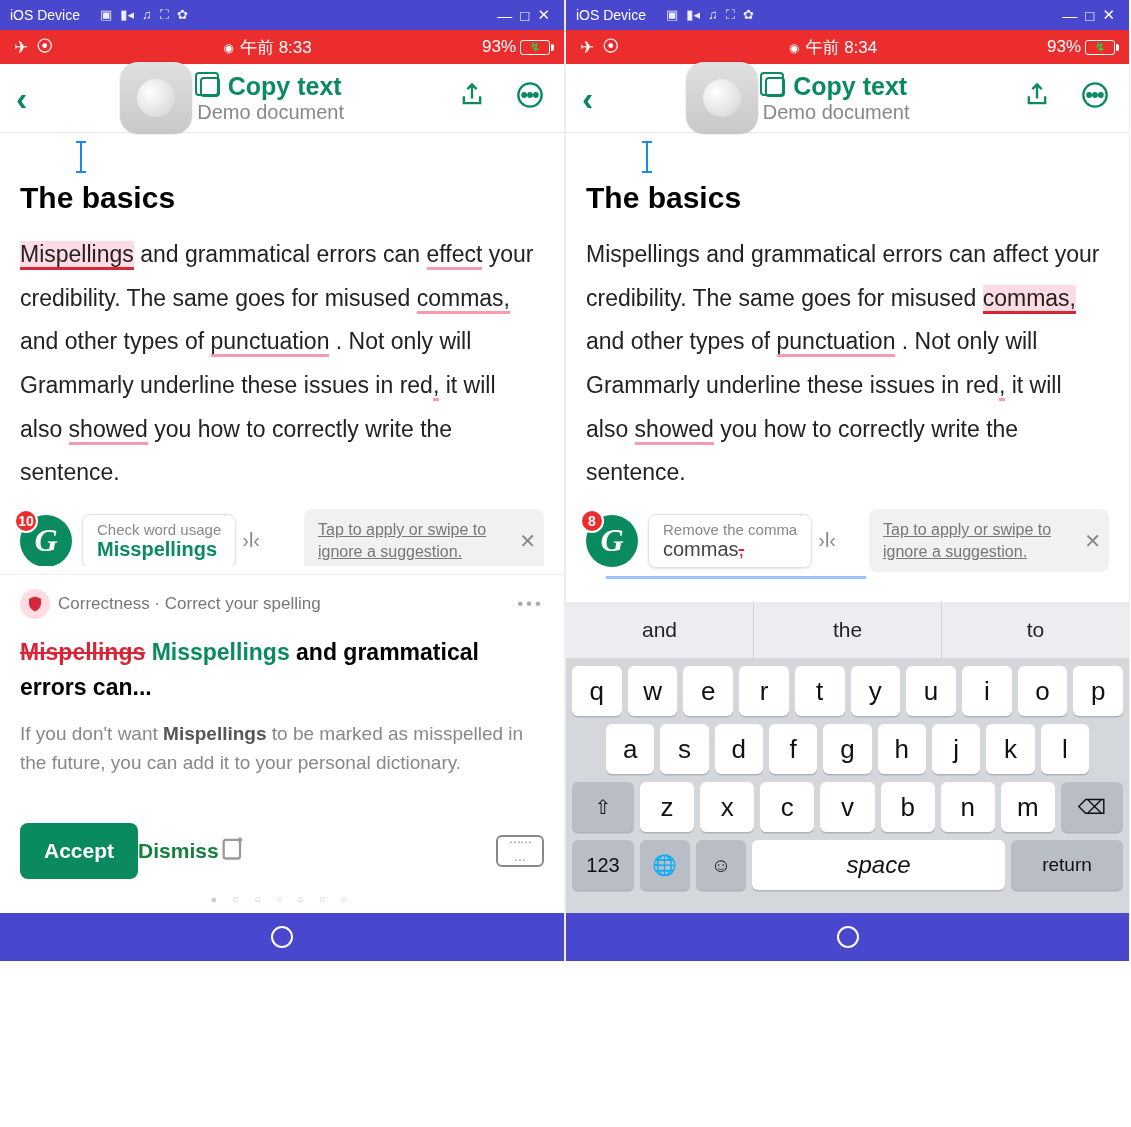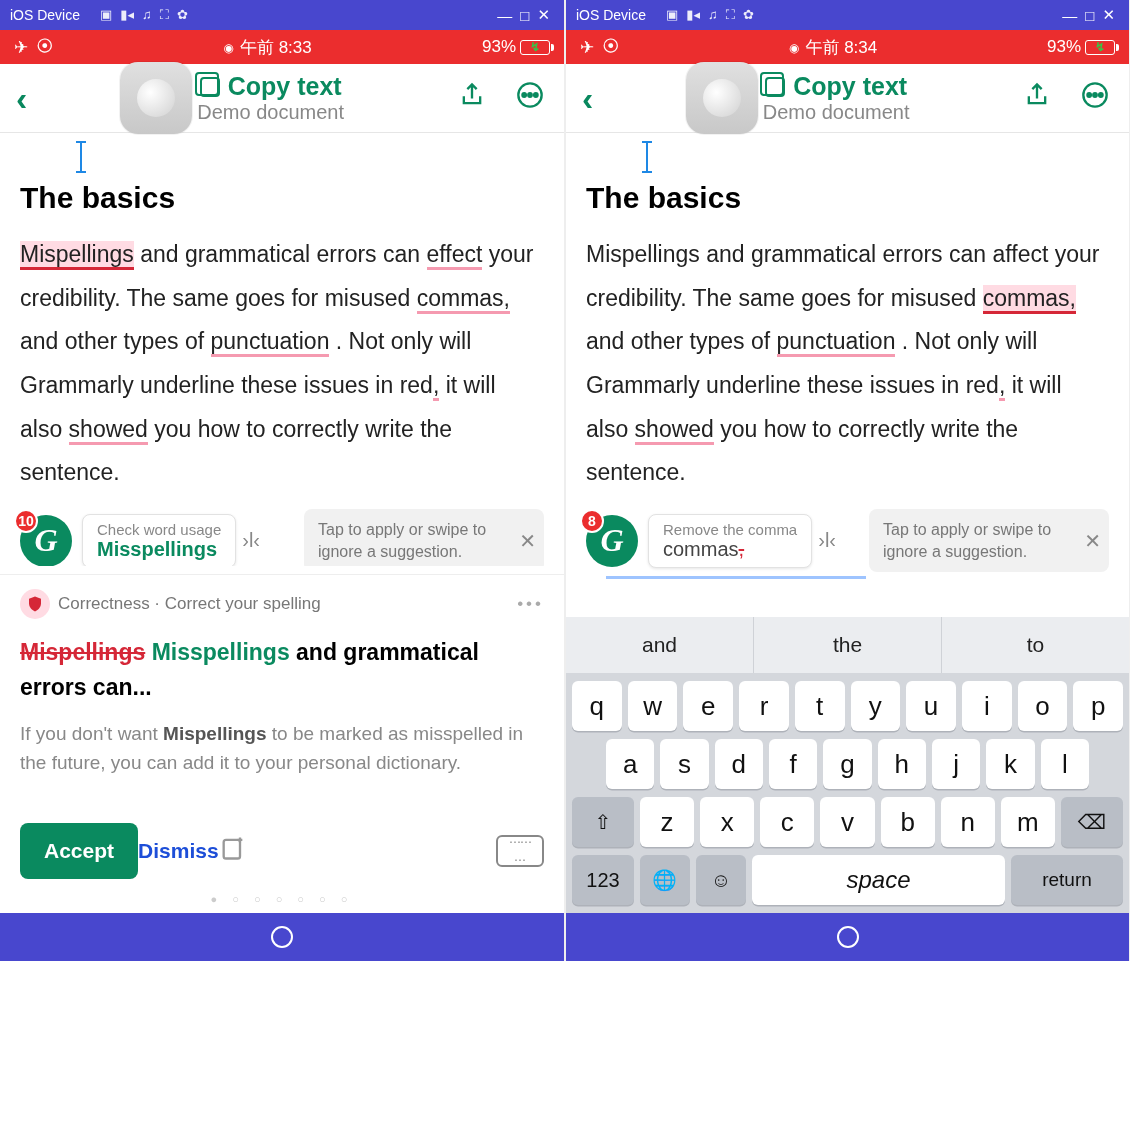--- a/index.html
+++ b/index.html
@@ -46,49 +46,49 @@
 
   .bubbles { position: relative; margin-top: 14px; display:flex; align-items:center;}
   .gbadge { width:52px; height:52px; border-radius:50%; background:#0a8a5f; position:relative; display:flex; align-items:center; justify-content:center; }
   .gbadge span{ color:#fff; font-family:Georgia,serif; font-size:32px; font-style:italic; font-weight:700; }
   .gcount { position:absolute; top:-6px; left:-6px; background:#eb2d2e; color:#fff; font-weight:800; font-size:14px; border-radius:50%; min-width:24px; height:24px; display:flex; align-items:center; justify-content:center; border:2px solid #fff;}
   .bubble1{ background:#fff; border:1px solid #e2e2e2; border-radius:8px; box-shadow:0 1px 3px rgba(0,0,0,.1); padding:6px 14px; margin-left:10px;}
   .bubble1 .lbl{color:#888; font-size:15px;}
   .bubble1 .main{color:#0a8a5f; font-weight:700; font-size:20px;}
   .bubble1 .main.blk{color:#444; font-weight:500;}
   .strike-red{color:#d52737; text-decoration:line-through;}
-  .tooltip{ background:#f1f1f1; border-radius:8px; padding:10px 34px 10px 14px; font-size:16px; color:#777; margin-left:auto; position:relative; max-width:240px; line-height:1.35;}
+  .tooltip{ background:#f1f1f1; border-radius:8px; padding:10px 34px 10px 14px; font-size:16px; color:#777; margin-left:auto; position:relative; max-width:240px; line-height:1.35;text-decoration:underline;}
   .tooltip .x{position:absolute; right:8px; top:50%; transform:translateY(-50%); color:#888; font-size:20px; cursor:pointer;}
   .bluebar{height:3px; background:#9ec4ff; margin:4px 20px 0 20px; width:260px;}
 
   .card { padding: 14px 20px 8px; border-top:1px solid #eee; margin-top:8px;}
   .card-head{display:flex; align-items:center; gap:8px; color:#777; font-size:17px;}
   .shield{width:30px;height:30px;border-radius:50%;background:#ffdbe3;display:flex;align-items:center;justify-content:center;}
   .shield svg{width:18px;height:18px;fill:#d52737;}
   .card-head .dots{margin-left:auto; letter-spacing:3px; cursor:pointer; color:#aaa;}
   .card-body{margin-top:16px; font-size:23px; font-weight:700; line-height:1.5;}
   .card-body .old{color:#d52737; text-decoration:line-through;}
   .card-body .new{color:#0a8a5f;}
   .card-tip{color:#888; font-size:19px; line-height:1.5; margin-top:16px;}
   .card-tip b{color:#555;}
   .card-actions{display:flex; align-items:center; margin-top:46px; padding-bottom:12px;}
   .accept{background:#0a8a5f; color:#fff; font-weight:700; font-size:21px; border:none; border-radius:8px; padding:16px 24px; cursor:pointer;}
-  .dismiss{color:#1d4ed8; font-size:21px; font-weight:600; background:none; border:none; cursor:pointer;}
+  .dismiss{color:#15803d; font-size:21px; font-weight:600; background:none; border:none; cursor:pointer;}
   .dict-ic, .kb-ic{color:#999; font-size:24px;}
   .kb-ic{ margin-left:auto; }
   .kb-ic div{border:2px solid #888; border-radius:6px; width:48px; height:32px; position:relative;}
   .kb-ic div::before{content:"⋯⋯"; position:absolute; top:-2px; left:0; right:0; text-align:center; font-size:12px; letter-spacing:-1px; color:#888;}
   .kb-ic div::after{content:"⋯"; position:absolute; bottom:-2px; left:0; right:0; text-align:center; font-size:12px; color:#888;}
   .pager{text-align:center; color:#ccc; letter-spacing:6px; font-size:11px; margin-top:2px;}
 
   .navbar { background:#4847ce; height:48px; display:flex; align-items:center; justify-content:center; }
   .navcircle{ width:22px; height:22px; border:2.5px solid #fff; border-radius:50%; }
 
   
-  .kbwrap{background:#d4d7dc; padding-bottom:0;}
+  .kbwrap{background:#d4d7dc; padding-bottom:15px;}
   .predict{display:flex; background:#ebedf0; }
   .predict div{flex:1; text-align:center; padding:16px 0; color:#222; font-size:21px; border-right:1px solid #cfd2d7;}
   .predict div:last-child{border-right:none;}
   .krow{display:flex; gap:6px; padding:8px 6px 0;}
   .krow.last{padding-bottom:8px;}
   .key{flex:1; background:#fff; border-radius:6px; box-shadow:0 1.5px 0 #aeb2b9; height:50px; display:flex; align-items:center; justify-content:center; font-size:26px; color:#111;}
   .key.fn{background:#b9bec6; font-size:20px;}
   .key.sft{flex:0 0 62px;}
   .key.bsp{flex:0 0 62px;}
   .key.num{flex:0 0 62px;}

